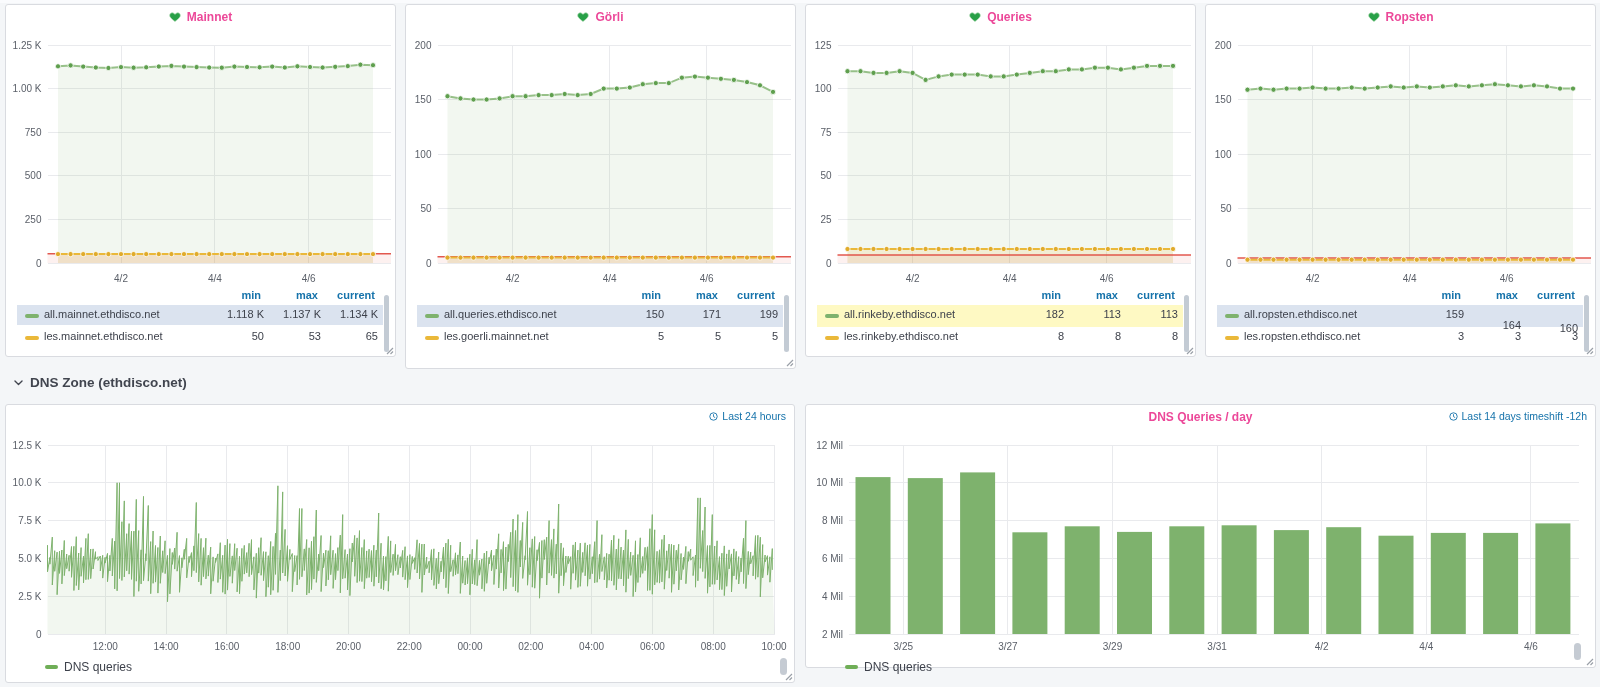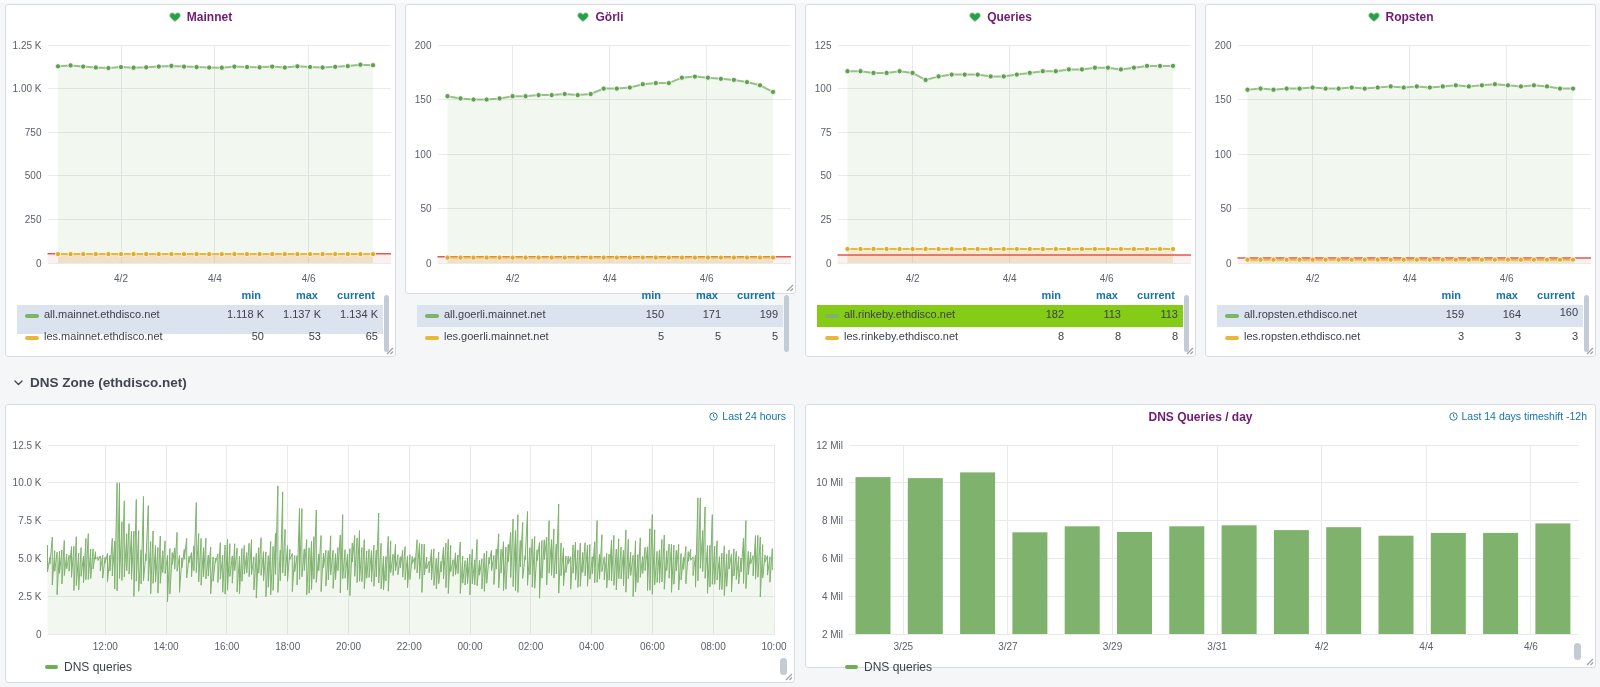--- a/index.html
+++ b/index.html
@@ -1,16 +1,16 @@
 <!DOCTYPE html>
 <html><head><meta charset="utf-8"><style>
 * { margin:0; padding:0; box-sizing:border-box; }
 body { width:1600px; height:687px; background:#f4f6f8; font-family:"Liberation Sans", sans-serif; position:relative; overflow:hidden; }
 .panel { position:absolute; background:#fff; border:1px solid #d9dbe0; border-radius:3px; }
-.ptitle { position:absolute; left:0; top:5px; width:100%; display:flex; align-items:center; justify-content:center; font-size:12px; font-weight:700; color:#701a75; }
+.ptitle { position:absolute; left:0; top:5px; width:100%; display:flex; align-items:center; justify-content:center; font-size:12px; font-weight:700; color:#ec4899; }
 svg text { font-family:"Liberation Sans", sans-serif; }
 </style></head><body>
 <div style="position:absolute;left:0;top:0;width:1600px;height:3px;background:#fafbfd"></div>
 <div class="panel" style="left:5px;top:4px;width:391px;height:353px">
     <div class="ptitle">
       <svg width="12" height="12" viewBox="0 0 24 24" style="margin-right:6px">
         <path d="M12 21s-8.5-5.6-10.3-10C.3 7.4 2.4 3.5 6.2 3.5c2.3 0 4.2 1.3 5.8 3.2 1.6-1.9 3.5-3.2 5.8-3.2 3.8 0 5.9 3.9 4.5 7.5C20.5 15.4 12 21 12 21z" fill="#28a047" stroke="#b9e0bb" stroke-width="1.4"></path>
       </svg>
       <span>Mainnet</span>
     </div>
@@ -91,41 +91,41 @@
       <circle cx="341.8" cy="249.1" r="2.6" fill="#e0ab2b" stroke="#fff" stroke-width="0.8"></circle>
       <circle cx="354.4" cy="249.1" r="2.6" fill="#e0ab2b" stroke="#fff" stroke-width="0.8"></circle>
       <circle cx="367.0" cy="249.1" r="2.6" fill="#e0ab2b" stroke="#fff" stroke-width="0.8"></circle>
     </svg>
     <div style="position:absolute;left:0px;top:285px;width:391px;height:62px;font-size:11px;color:#3d414b">
       <div style="position:absolute;left:0;top:-1px;height:15px;width:100%;font-weight:700;color:#1673ab;font-size:11px">
         <span style="position:absolute;right:136px">min</span>
         <span style="position:absolute;right:79px">max</span>
         <span style="position:absolute;right:22px">current</span>
       </div>
-      <div style="position:absolute;left:11px;top:15px;width:366px;height:29px;background:#dbe3ef;">
+      <div style="position:absolute;left:11px;top:15px;width:366px;height:20px;background:#dbe3ef;">
         <span style="position:absolute;left:8px;top:9px;width:14px;height:4px;border-radius:2px;background:#7eb26d"></span>
         <span style="position:absolute;left:27px;top:3px">all.mainnet.ethdisco.net</span>
         <span style="position:absolute;right:119px;top:3px">1.118 K</span>
         <span style="position:absolute;right:62px;top:3px">1.137 K</span>
         <span style="position:absolute;right:5px;top:3px">1.134 K</span>
       </div>
       <div style="position:absolute;left:11px;top:37px;width:366px;height:22px;">
         <span style="position:absolute;left:8px;top:9px;width:14px;height:4px;border-radius:2px;background:#eab839"></span>
         <span style="position:absolute;left:27px;top:3px">les.mainnet.ethdisco.net</span>
         <span style="position:absolute;right:119px;top:3px">50</span>
         <span style="position:absolute;right:62px;top:3px">53</span>
         <span style="position:absolute;right:5px;top:3px">65</span>
       </div>
       <div style="position:absolute;right:8px;top:5px;width:5px;height:57px;border-radius:3px;background:#c3cbd4"></div>
     </div>
     <svg style="position:absolute;right:1px;bottom:1px" width="9" height="9" viewBox="0 0 9 9">
       <path d="M8 2 L2 8 M8 5.5 L5.5 8" fill="none" stroke="#9aa0a8" stroke-width="1.2"></path>
     </svg>
   </div>
-<div class="panel" style="left:405px;top:4px;width:391px;height:290px">
+<div class="panel" style="left:405px;top:4px;width:391px;height:365px">
     <div class="ptitle">
       <svg width="12" height="12" viewBox="0 0 24 24" style="margin-right:6px">
         <path d="M12 21s-8.5-5.6-10.3-10C.3 7.4 2.4 3.5 6.2 3.5c2.3 0 4.2 1.3 5.8 3.2 1.6-1.9 3.5-3.2 5.8-3.2 3.8 0 5.9 3.9 4.5 7.5C20.5 15.4 12 21 12 21z" fill="#28a047" stroke="#b9e0bb" stroke-width="1.4"></path>
       </svg>
       <span>Görli</span>
     </div>
     <svg width="391" height="353" style="position:absolute;left:0;top:0">
       <line x1="31.5" y1="258.0" x2="385.0" y2="258.0" stroke="#e9eaed" stroke-width="1" shape-rendering="crispEdges"></line>
       <text x="25.5" y="261.5" font-size="10" fill="#5b6069" text-anchor="end">0</text>
       <line x1="31.5" y1="203.5" x2="385.0" y2="203.5" stroke="#e9eaed" stroke-width="1" shape-rendering="crispEdges"></line>
@@ -202,21 +202,21 @@
       <circle cx="367.0" cy="252.6" r="2.6" fill="#e0ab2b" stroke="#fff" stroke-width="0.8"></circle>
     </svg>
     <div style="position:absolute;left:0px;top:285px;width:391px;height:62px;font-size:11px;color:#3d414b">
       <div style="position:absolute;left:0;top:-1px;height:15px;width:100%;font-weight:700;color:#1673ab;font-size:11px">
         <span style="position:absolute;right:136px">min</span>
         <span style="position:absolute;right:79px">max</span>
         <span style="position:absolute;right:22px">current</span>
       </div>
       <div style="position:absolute;left:11px;top:15px;width:366px;height:22px;background:#dbe3ef;">
         <span style="position:absolute;left:8px;top:9px;width:14px;height:4px;border-radius:2px;background:#7eb26d"></span>
-        <span style="position:absolute;left:27px;top:3px">all.goerli.mainnet.net</span>
+        <span style="position:absolute;left:27px;top:3px">all.queries.ethdisco.net</span>
         <span style="position:absolute;right:119px;top:3px">150</span>
         <span style="position:absolute;right:62px;top:3px">171</span>
         <span style="position:absolute;right:5px;top:3px">199</span>
       </div>
       <div style="position:absolute;left:11px;top:37px;width:366px;height:22px;">
         <span style="position:absolute;left:8px;top:9px;width:14px;height:4px;border-radius:2px;background:#eab839"></span>
         <span style="position:absolute;left:27px;top:3px">les.goerli.mainnet.net</span>
         <span style="position:absolute;right:119px;top:3px">5</span>
         <span style="position:absolute;right:62px;top:3px">5</span>
         <span style="position:absolute;right:5px;top:3px">5</span>
@@ -311,21 +311,21 @@
       <circle cx="341.0" cy="244.0" r="2.6" fill="#e0ab2b" stroke="#fff" stroke-width="0.8"></circle>
       <circle cx="354.0" cy="244.0" r="2.6" fill="#e0ab2b" stroke="#fff" stroke-width="0.8"></circle>
       <circle cx="367.0" cy="244.0" r="2.6" fill="#e0ab2b" stroke="#fff" stroke-width="0.8"></circle>
     </svg>
     <div style="position:absolute;left:0px;top:285px;width:391px;height:62px;font-size:11px;color:#3d414b">
       <div style="position:absolute;left:0;top:-1px;height:15px;width:100%;font-weight:700;color:#1673ab;font-size:11px">
         <span style="position:absolute;right:136px">min</span>
         <span style="position:absolute;right:79px">max</span>
         <span style="position:absolute;right:22px">current</span>
       </div>
-      <div style="position:absolute;left:11px;top:15px;width:366px;height:22px;background:#84cc16;">
+      <div style="position:absolute;left:11px;top:15px;width:366px;height:22px;background:#fef9c3;">
         <span style="position:absolute;left:8px;top:9px;width:14px;height:4px;border-radius:2px;background:#7eb26d"></span>
         <span style="position:absolute;left:27px;top:3px">all.rinkeby.ethdisco.net</span>
         <span style="position:absolute;right:119px;top:3px">182</span>
         <span style="position:absolute;right:62px;top:3px">113</span>
         <span style="position:absolute;right:5px;top:3px">113</span>
       </div>
       <div style="position:absolute;left:11px;top:37px;width:366px;height:22px;">
         <span style="position:absolute;left:8px;top:9px;width:14px;height:4px;border-radius:2px;background:#eab839"></span>
         <span style="position:absolute;left:27px;top:3px">les.rinkeby.ethdisco.net</span>
         <span style="position:absolute;right:119px;top:3px">8</span>
@@ -424,22 +424,22 @@
     <div style="position:absolute;left:0px;top:285px;width:391px;height:62px;font-size:11px;color:#3d414b">
       <div style="position:absolute;left:0;top:-1px;height:15px;width:100%;font-weight:700;color:#1673ab;font-size:11px">
         <span style="position:absolute;right:136px">min</span>
         <span style="position:absolute;right:79px">max</span>
         <span style="position:absolute;right:22px">current</span>
       </div>
       <div style="position:absolute;left:11px;top:15px;width:366px;height:22px;background:#dbe3ef;">
         <span style="position:absolute;left:8px;top:9px;width:14px;height:4px;border-radius:2px;background:#7eb26d"></span>
         <span style="position:absolute;left:27px;top:3px">all.ropsten.ethdisco.net</span>
         <span style="position:absolute;right:119px;top:3px">159</span>
-        <span style="position:absolute;right:62px;top:3px">164</span>
-        <span style="position:absolute;right:5px;top:1px">160</span>
+        <span style="position:absolute;right:62px;top:14px">164</span>
+        <span style="position:absolute;right:5px;top:17px">160</span>
       </div>
       <div style="position:absolute;left:11px;top:37px;width:366px;height:22px;">
         <span style="position:absolute;left:8px;top:9px;width:14px;height:4px;border-radius:2px;background:#eab839"></span>
         <span style="position:absolute;left:27px;top:3px">les.ropsten.ethdisco.net</span>
         <span style="position:absolute;right:119px;top:3px">3</span>
         <span style="position:absolute;right:62px;top:3px">3</span>
         <span style="position:absolute;right:5px;top:3px">3</span>
       </div>
       <div style="position:absolute;right:8px;top:5px;width:5px;height:57px;border-radius:3px;background:#c3cbd4"></div>
     </div>

